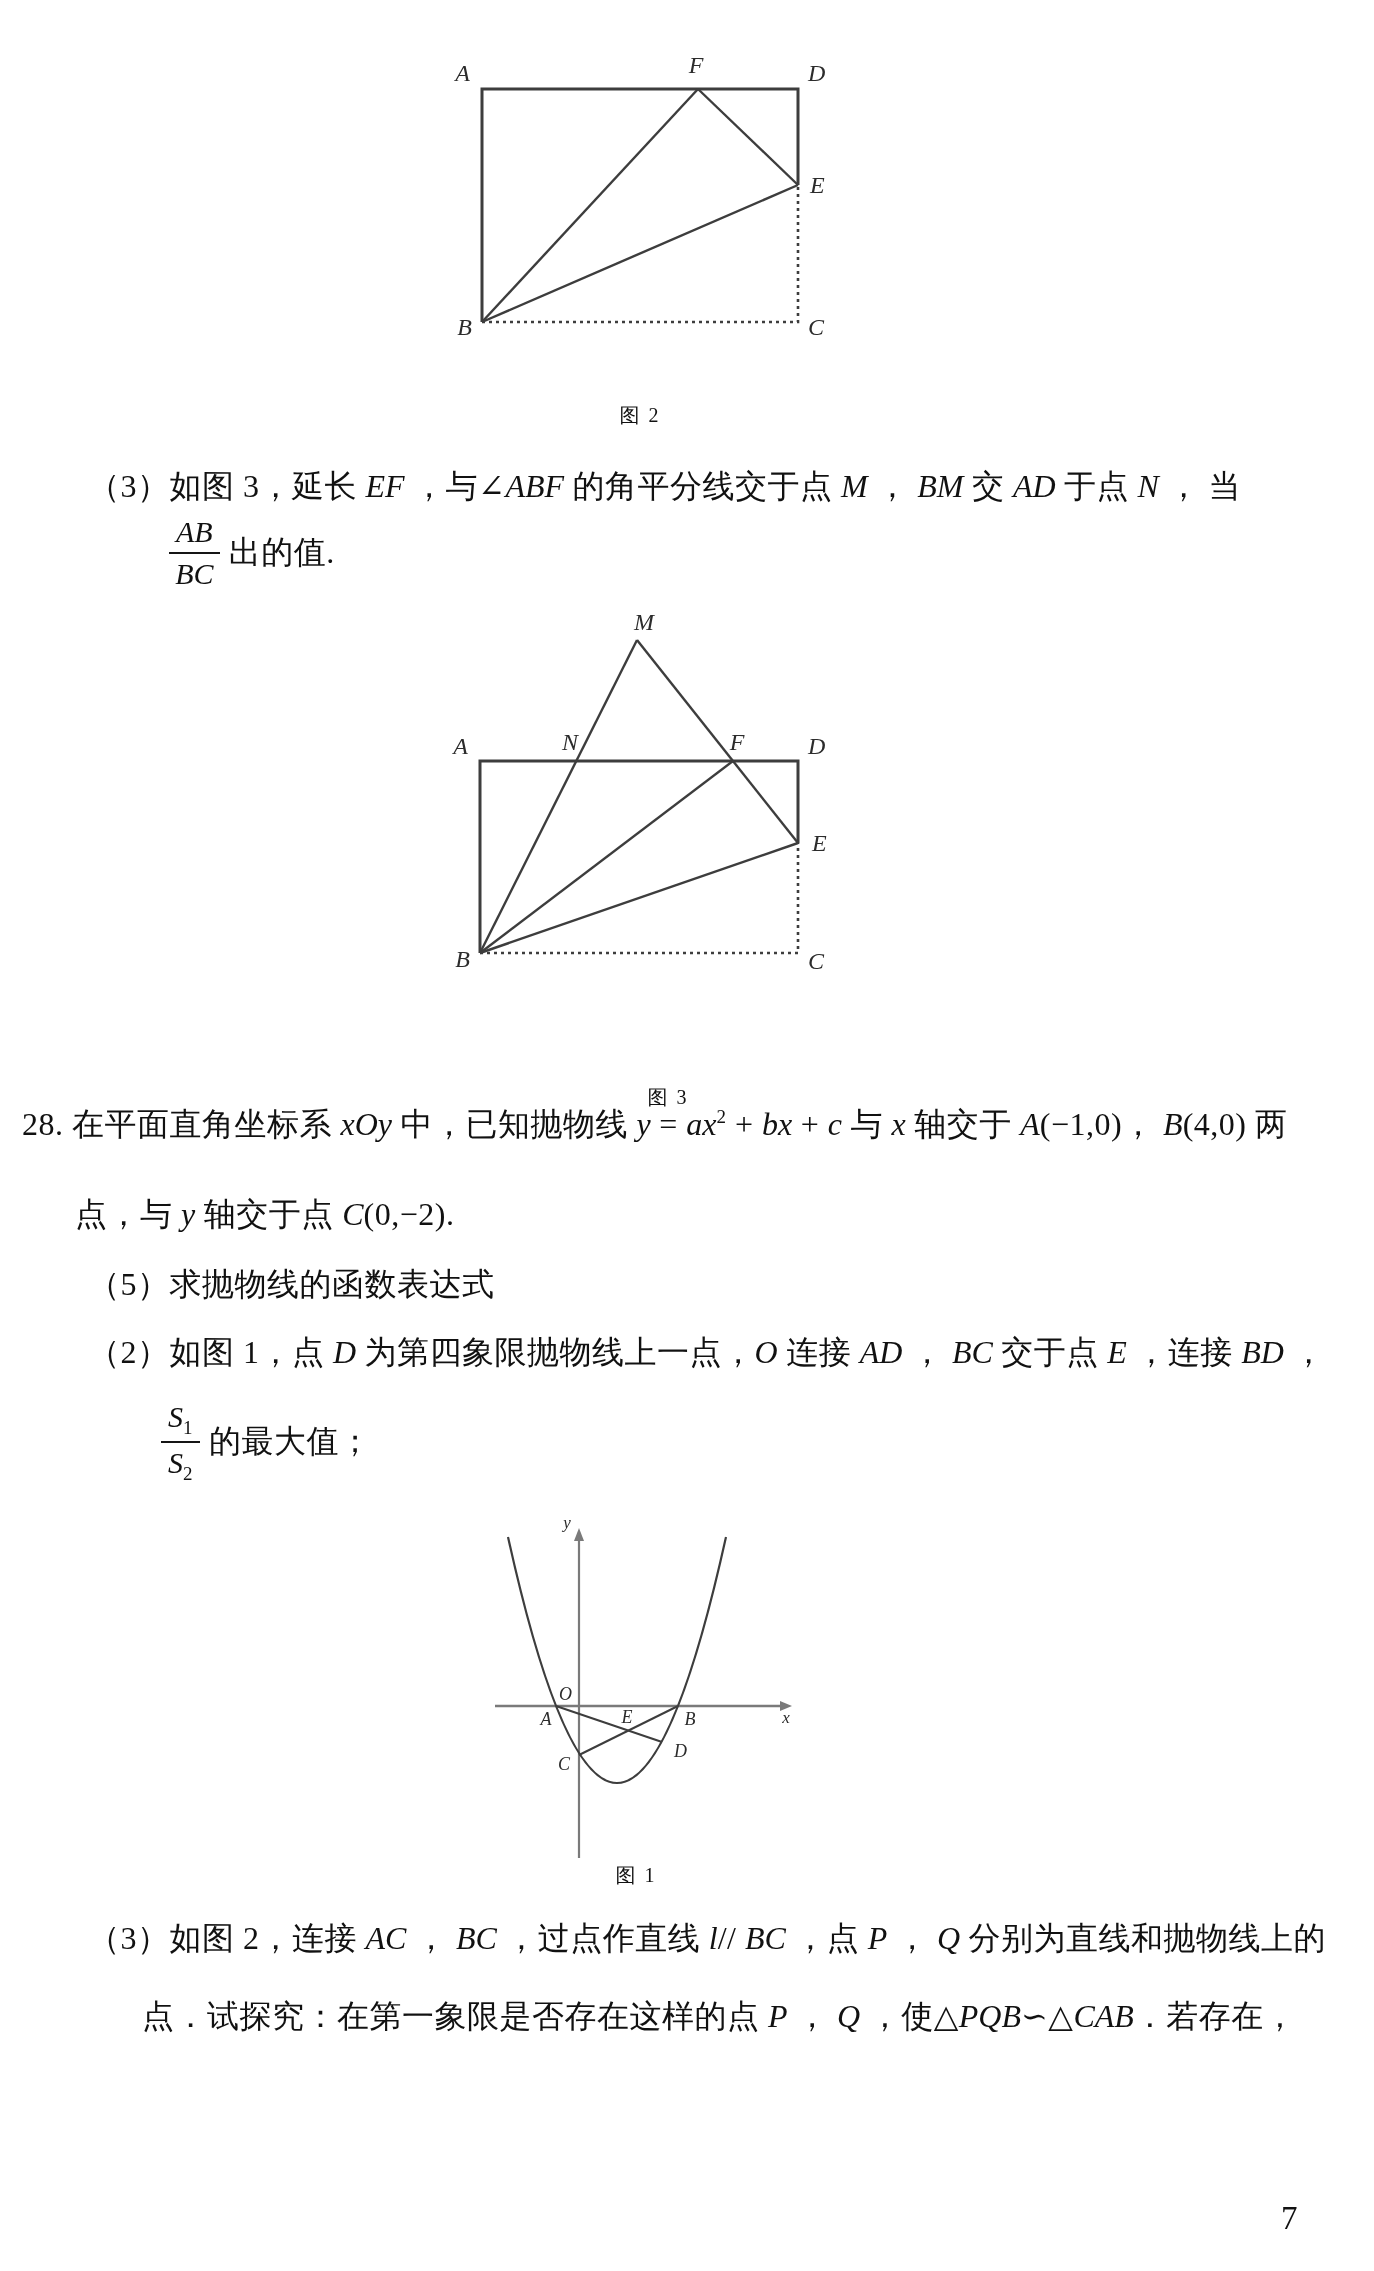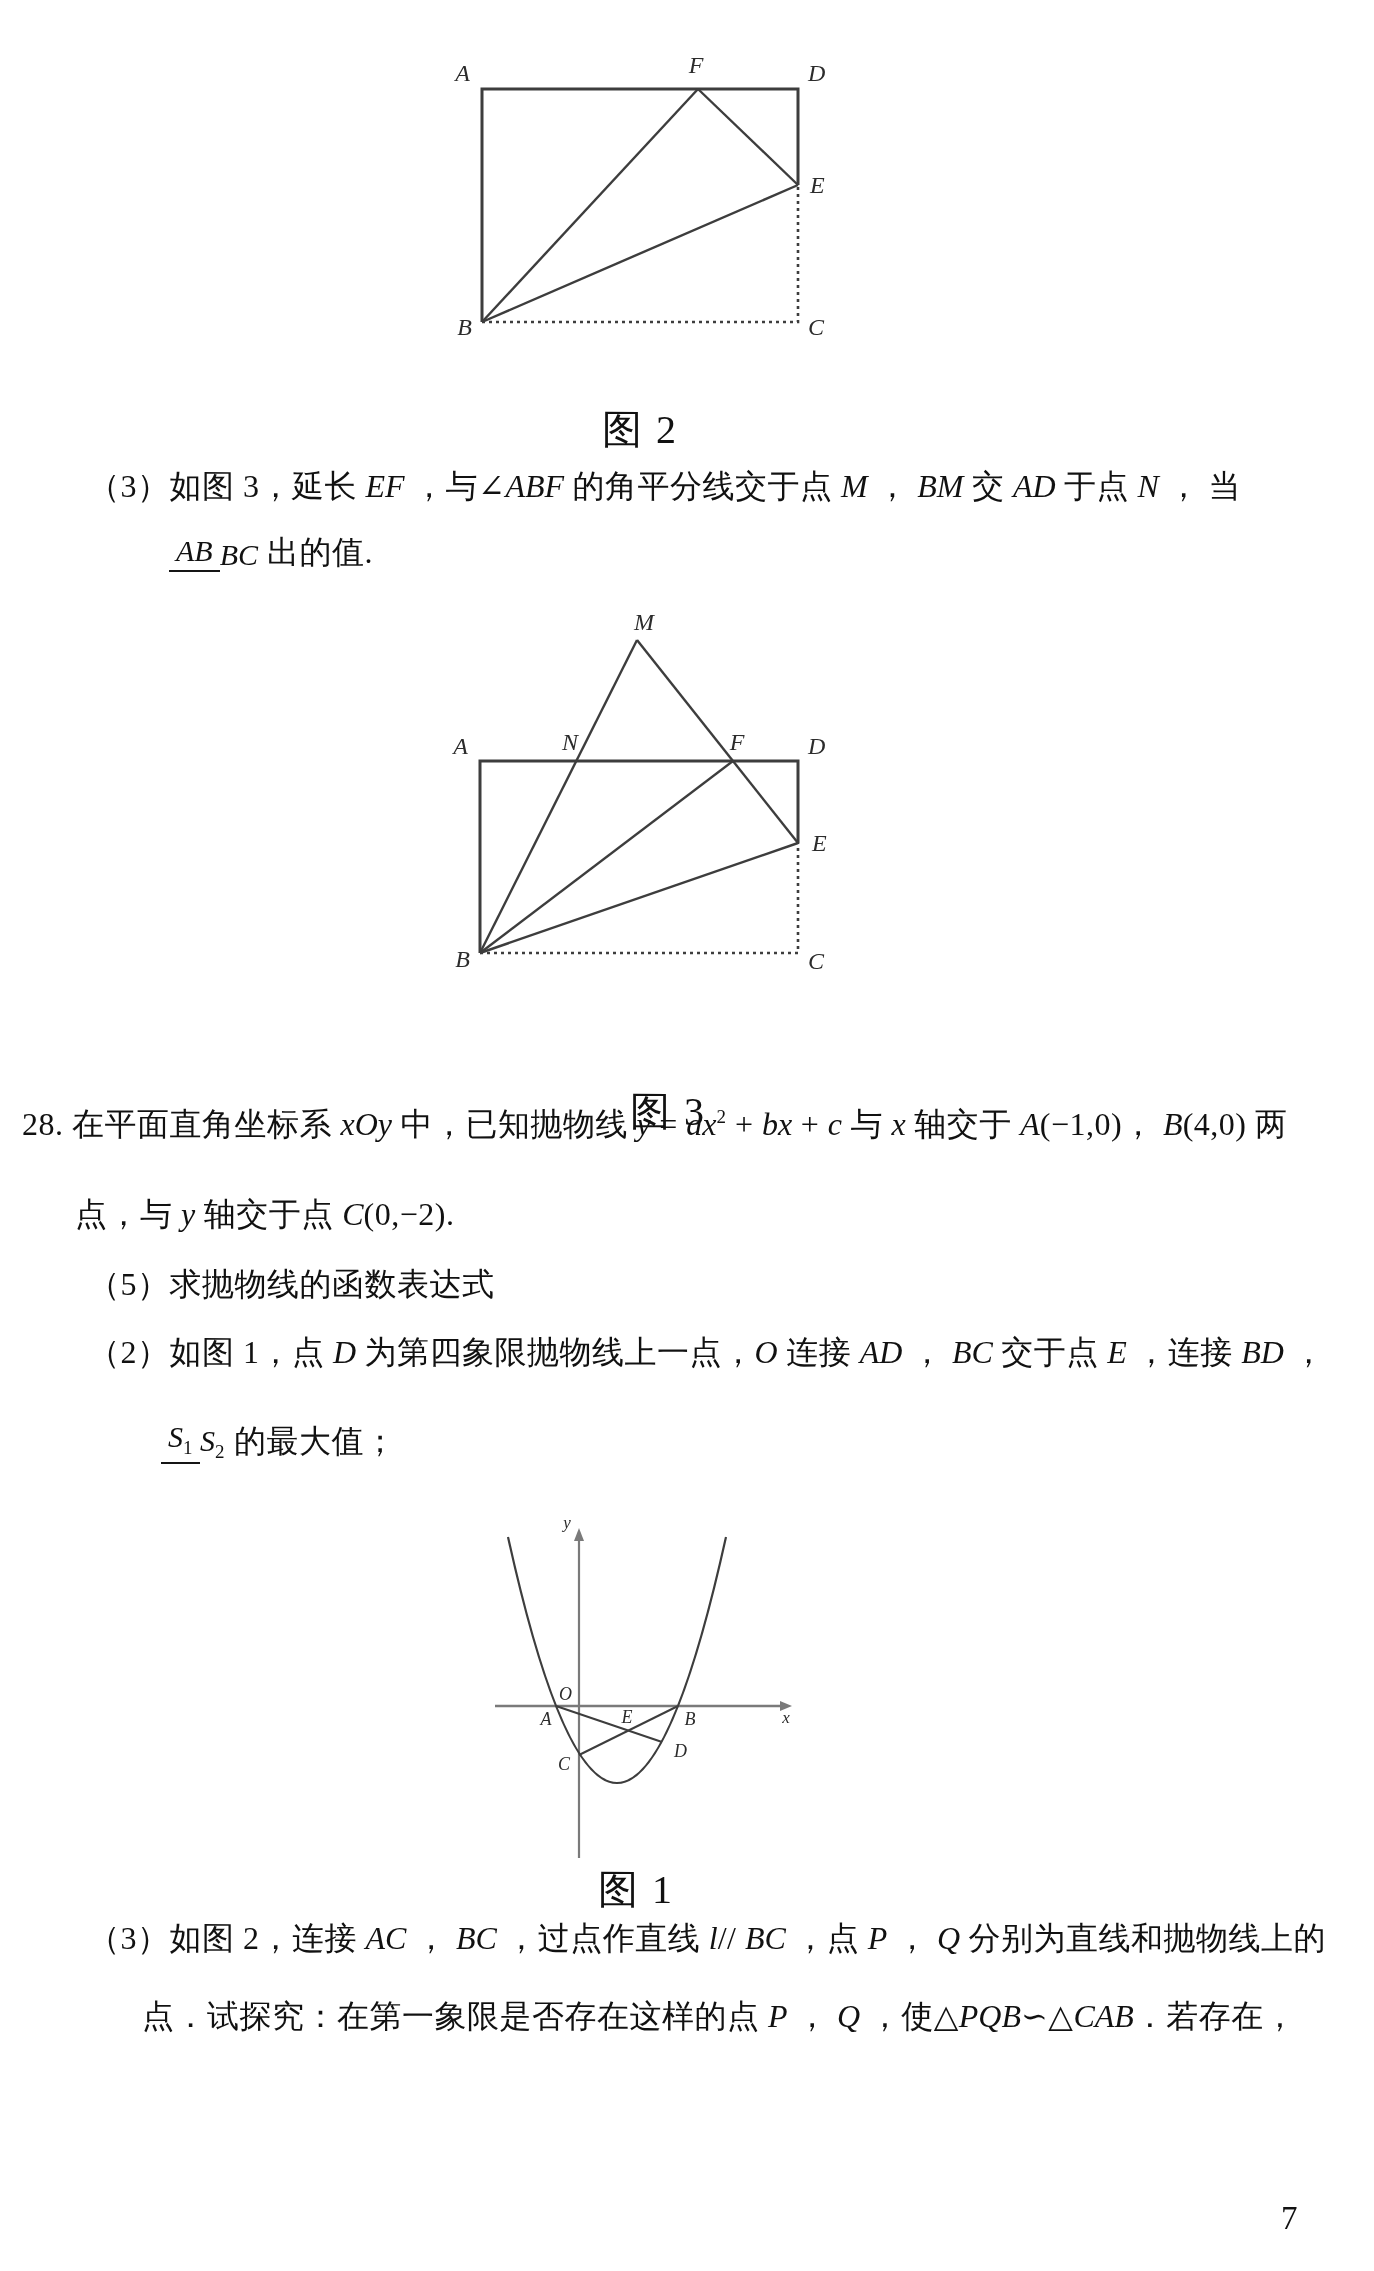--- a/index.html
+++ b/index.html
@@ -6,23 +6,23 @@
   body{
     width:1374px;height:2271px;background:#ffffff;position:relative;
     font-family:"Liberation Serif","DejaVu Serif",serif;color:#111;
     overflow:hidden;
   }
   .abs{position:absolute;}
   .line{font-size:32px;letter-spacing:.5px;white-space:nowrap;}
   .mi{font-style:italic;letter-spacing:0;margin-top:22px;}
   sub{font-size:19px;}
   sup{font-size:19px;}
-  .caption{font-size:40px;text-align:center;letter-spacing:2px;}
+  .caption{font-size:20px;text-align:center;letter-spacing:2px;}
   .fracline{display:flex;align-items:center;}
-  .frac{display:inline-flex;flex-direction:row;align-items:center;margin:0 9px;line-height:1.12;font-size:30px;}
+  .frac{display:inline-flex;flex-direction:column;align-items:center;margin:0 9px;line-height:1.12;font-size:30px;}
   .frac .fnum{padding:0 7px 3px;border-bottom:2px solid #151515;}
   .frac .fden{padding-top:3px;}
   svg text{font-family:"Liberation Serif","DejaVu Serif",serif;font-style:italic;fill:#2c2c2c;}
   .figline{stroke:#3d3d3d;fill:none;}
   .pageno{font-size:33px;}
 </style>
 </head>
 <body>
 
 <svg class="abs" style="left:440px;top:50px;" width="420" height="290" viewBox="0 0 420 290">

